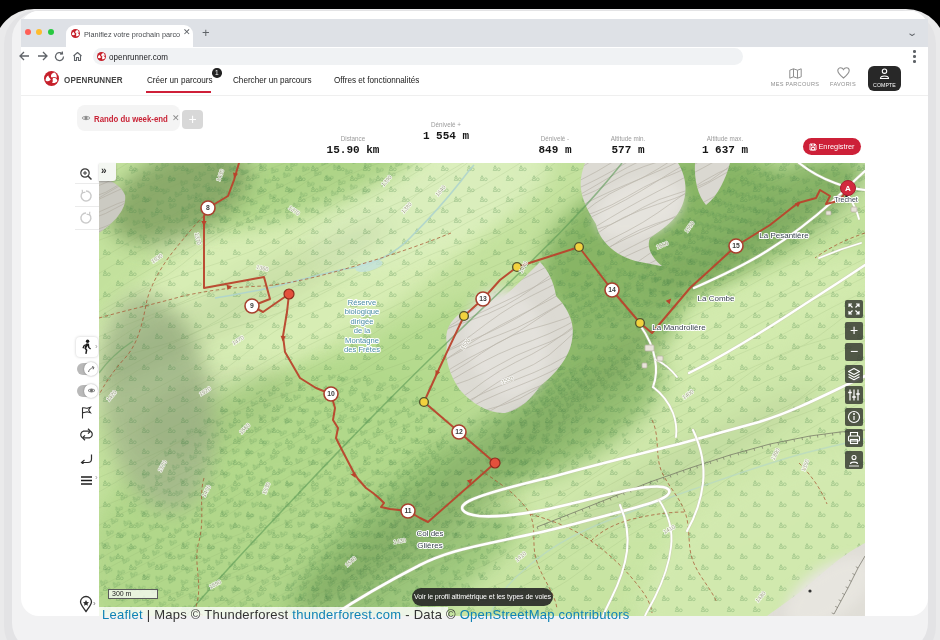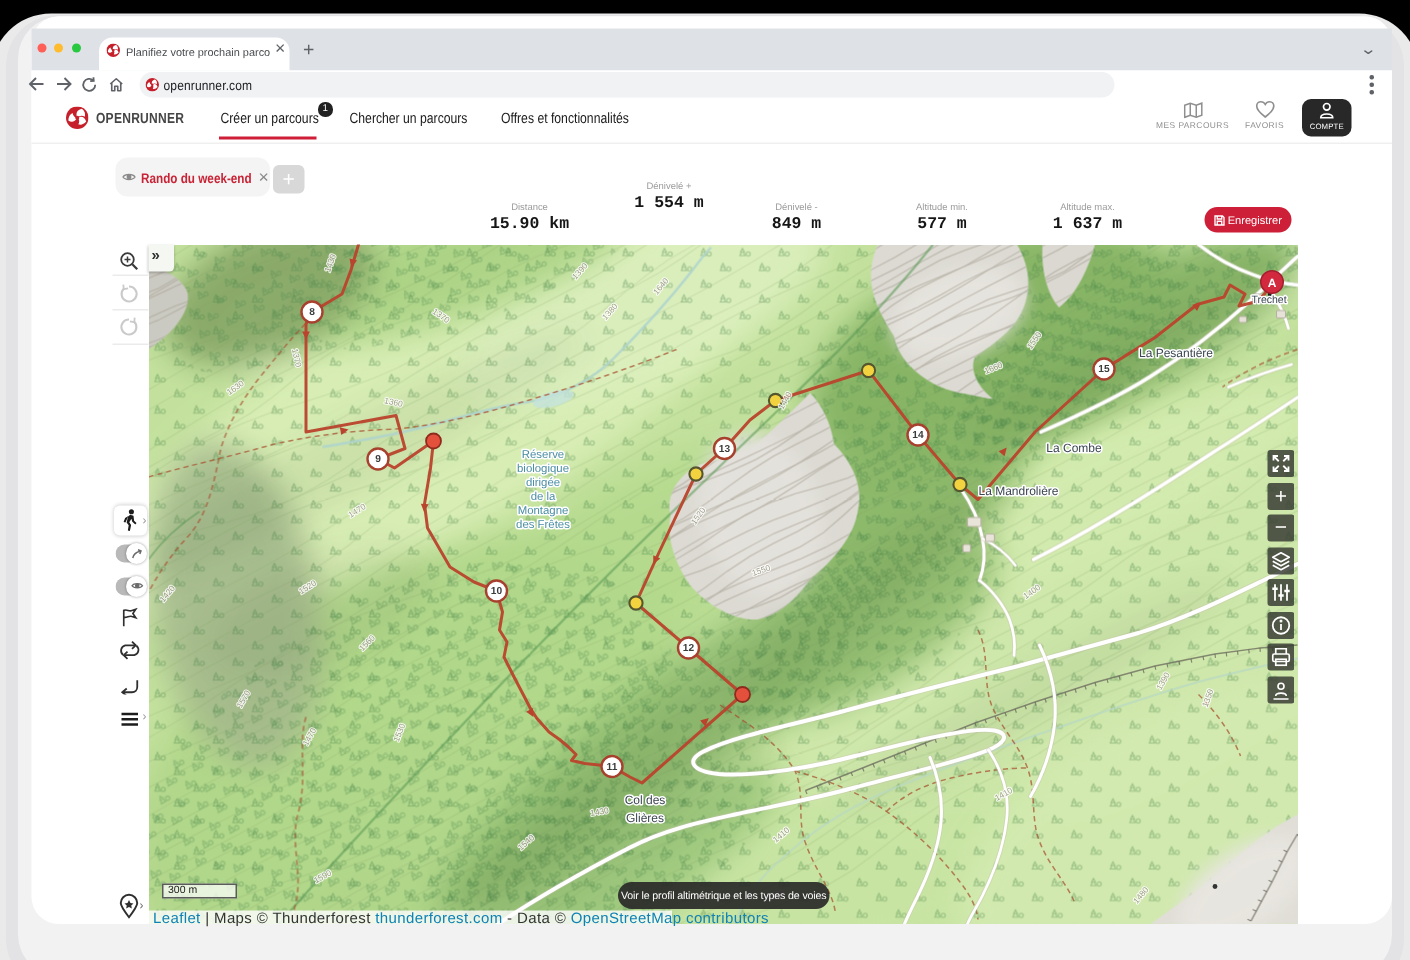--- a/index.html
+++ b/index.html
@@ -152,21 +152,21 @@
   <div class="abs pillx">✕</div>
   <div class="abs plusbtn">+</div>
   <div class="abs stat" style="left:308px;top:135px;">
     <div class="statlab">Distance</div>
     <div class="statval">15.90 km</div>
   </div>
   <div class="abs stat" style="left:401px;top:121px;">
     <div class="statlab">Dénivelé +</div>
     <div class="statval">1 554 m</div>
   </div>
-  <div class="abs stat" style="left:486px;top:135px;">
+  <div class="abs stat" style="left:510px;top:135px;">
     <div class="statlab">Dénivelé -</div>
     <div class="statval">849 m</div>
   </div>
   <div class="abs stat" style="left:583px;top:135px;">
     <div class="statlab">Altitude min.</div>
     <div class="statval">577 m</div>
   </div>
   <div class="abs stat" style="left:680px;top:135px;">
     <div class="statlab">Altitude max.</div>
     <div class="statval">1 637 m</div>
@@ -586,21 +586,21 @@
         <circle cx="9" cy="6.5" r="2"></circle>
         <path d="M5.5,13 C5.5,10.5 12.5,10.5 12.5,13"></path>
         <path d="M4,15 H14" stroke-width="0.9"></path>
       </g>
     </svg></div>
 
   <div class="abs" style="left:108px;top:589px;width:48px;height:8px;background:rgba(255,255,255,.72);border:1.6px solid #5b5b5b;"></div>
   <div class="abs" style="left:112px;top:590px;font-size:7px;color:#222;">300 m</div>
 
   <div class="abs" style="left:99px;top:607px;width:349px;height:9px;background:rgba(255,255,255,.82);"></div>
-  <div class="abs" style="left:102px;top:607px;font-size:10px;color:#333;letter-spacing:.25px;"><span style="color:#0f82b5">Leaflet</span> | Maps © Thunderforest <span style="color:#0f82b5">thunderforest.com</span> - Data © <span style="color:#0f82b5">OpenStreetMap contributors</span></div>
+  <div class="abs" style="left:102px;top:607px;font-size:13px;color:#333;letter-spacing:.25px;"><span style="color:#0f82b5">Leaflet</span> | Maps © Thunderforest <span style="color:#0f82b5">thunderforest.com</span> - Data © <span style="color:#0f82b5">OpenStreetMap contributors</span></div>
 
   <div class="abs" style="left:412px;top:588px;width:141px;height:18px;background:rgba(38,38,38,.9);border-radius:9px;color:#fff;font-size:7.1px;letter-spacing:-.1px;text-align:center;line-height:18px;white-space:nowrap;">Voir le profil altimétrique et les types de voies</div>
 
   <div class="abs cellline" style="top:183px;"></div>
   <div class="abs cellline" style="top:206px;"></div>
   <div class="abs cellline" style="top:229px;"></div>
   <div class="abs" style="left:79px;top:167px;"><svg width="14" height="14" viewBox="0 0 14 14">
       <g stroke="#3a3a3a" fill="none" stroke-width="1.2">
         <circle cx="6" cy="6" r="4.2"></circle>
         <path d="M6,4 V8 M4,6 H8" stroke-width="1"></path>

